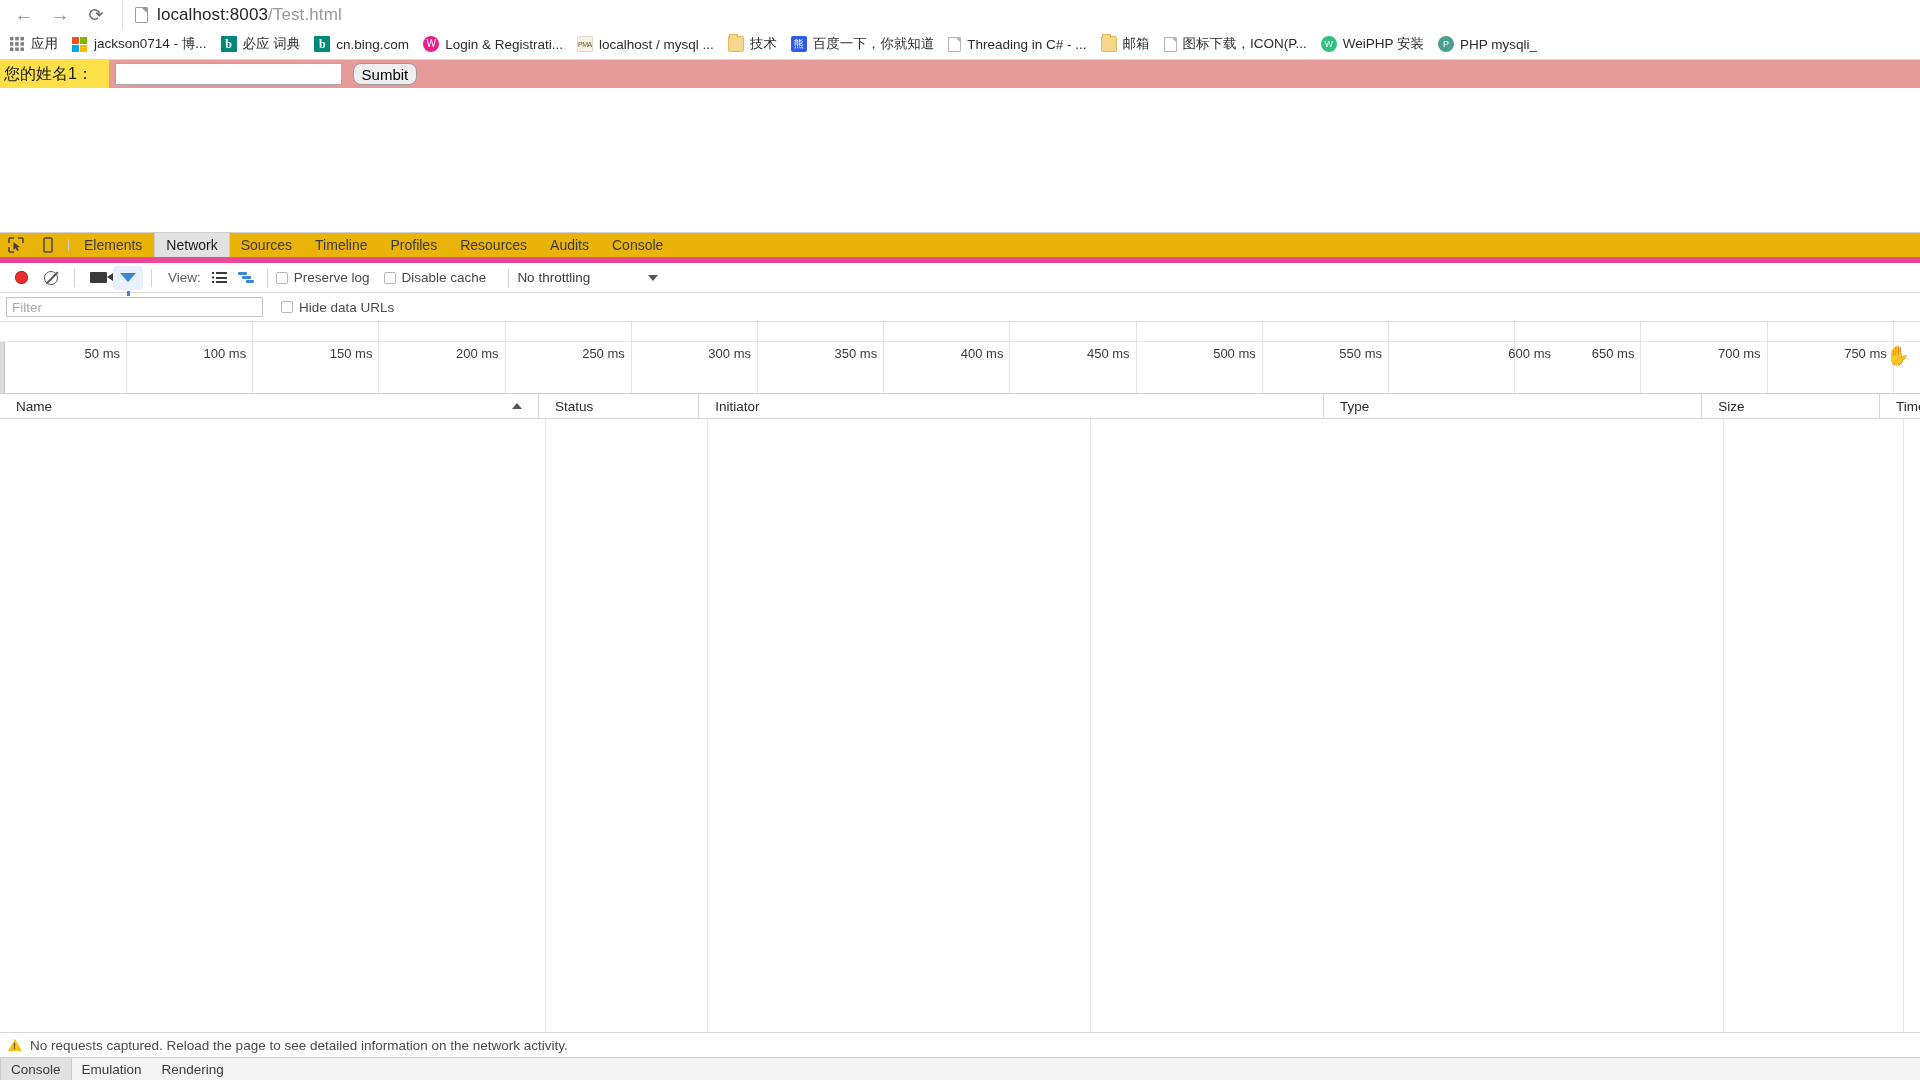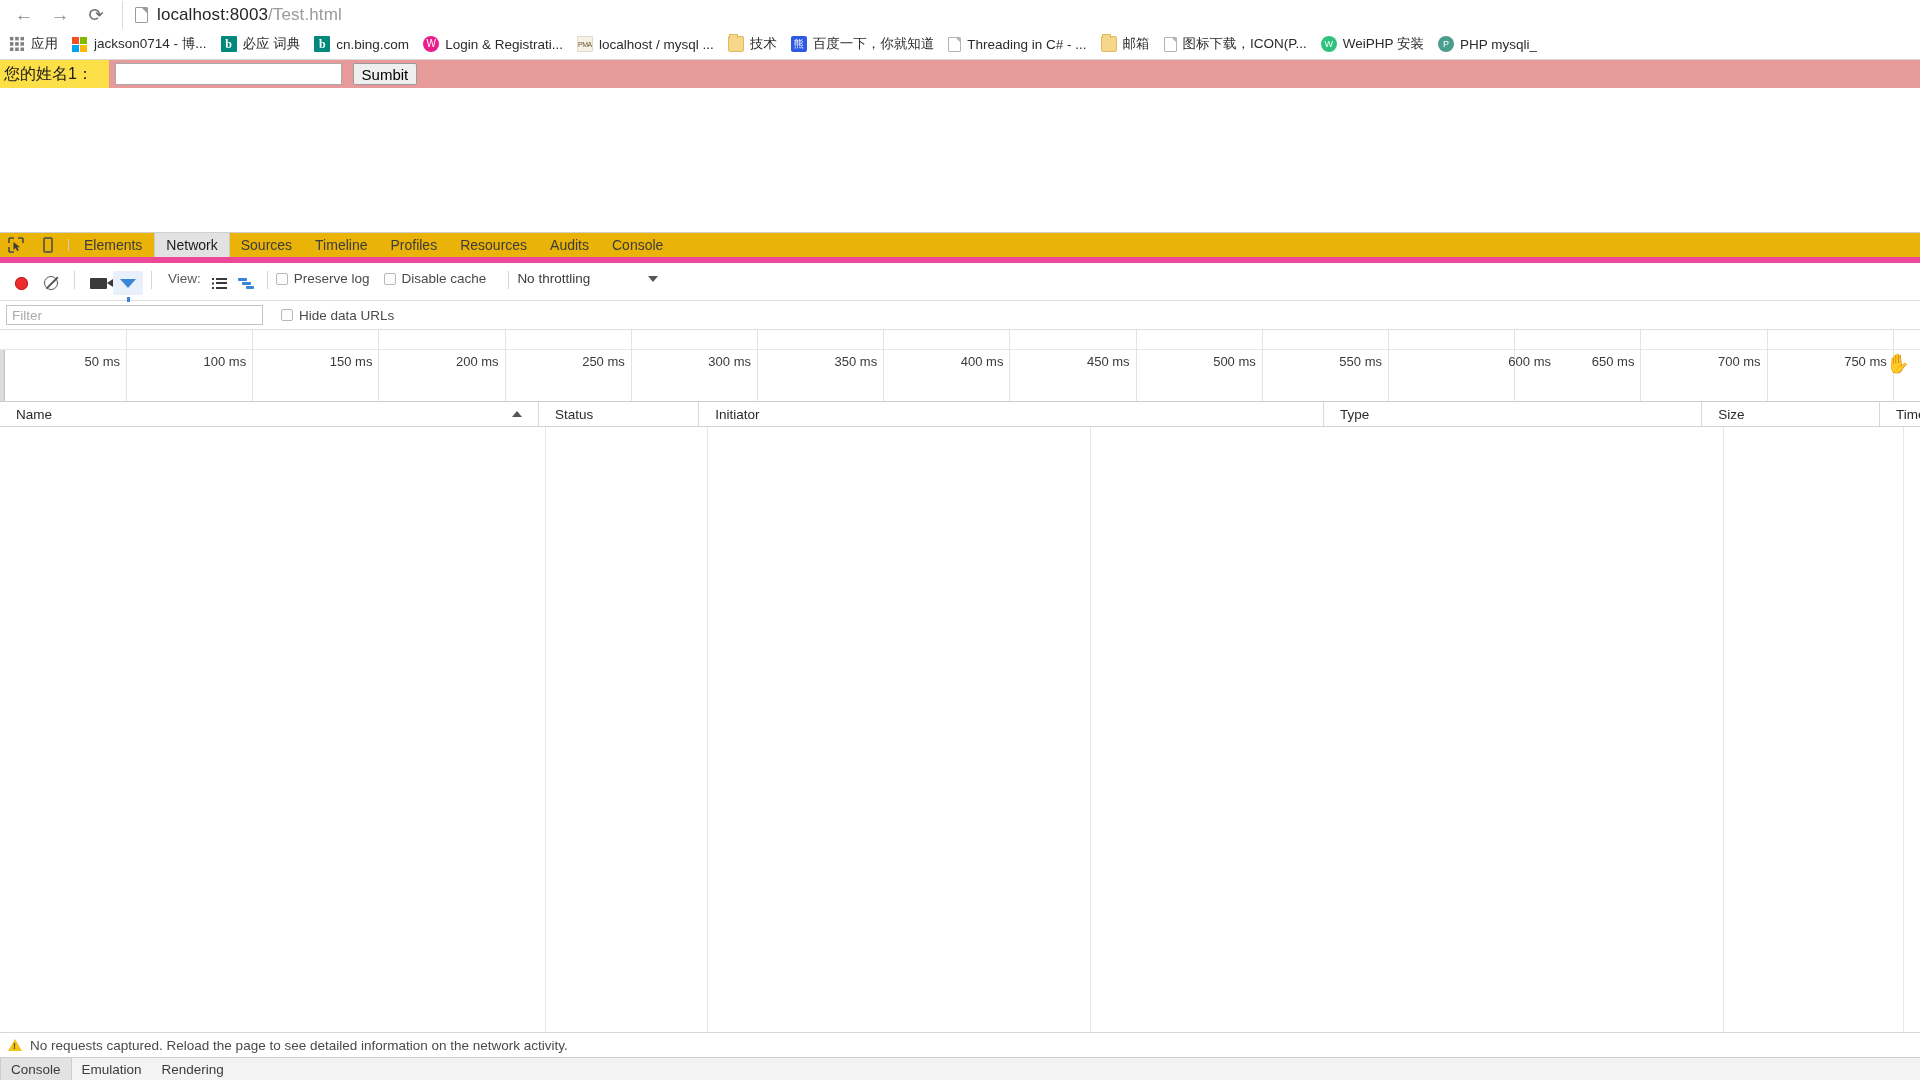--- a/index.html
+++ b/index.html
@@ -204,21 +204,21 @@
     background: #fff;
     font-size: 14px;
     padding: 0 3px;
     outline: none;
   }
   .form-submit {
     margin: 3px 0 3px 11px;
     min-width: 64px;
     background: #efefef;
     border: 1px solid #9b9b9b;
-    border-radius: 2px;
+    border-radius: 8px;
     font-size: 15px;
     color: #000;
     cursor: default;
     font-family: "Liberation Sans", sans-serif;
   }
 
   
   .devtools {
     position: absolute;
     left: 0; right: 0;
@@ -259,26 +259,25 @@
   }
   .dt-tab.active {
     background: #e2e2e2;
     border-left: 1px solid #cdcdcd;
     border-right: 1px solid #cdcdcd;
     color: #1b1b1b;
   }
 
   .dt-toolbar {
     height: 30px;
-    display: flex; align-items: flex-start;
+    display: flex; align-items: center;
     padding: 0 6px;
     border-bottom: 1px solid #dedede;
     background: #ffffff;
     gap: 0px;
-    margin-top: 8px;
   }
   .tb-btn {
     width: 30px; height: 24px;
     display: flex; align-items: center; justify-content: center;
   }
   .tb-btn.active-filter { background: #e8f0fb; border-radius: 2px; }
   .dot-record {
     width: 13px; height: 13px; border-radius: 50%;
     background: #ec2d2d;
     box-shadow: inset 0 0 0 1px #c21d1d;

